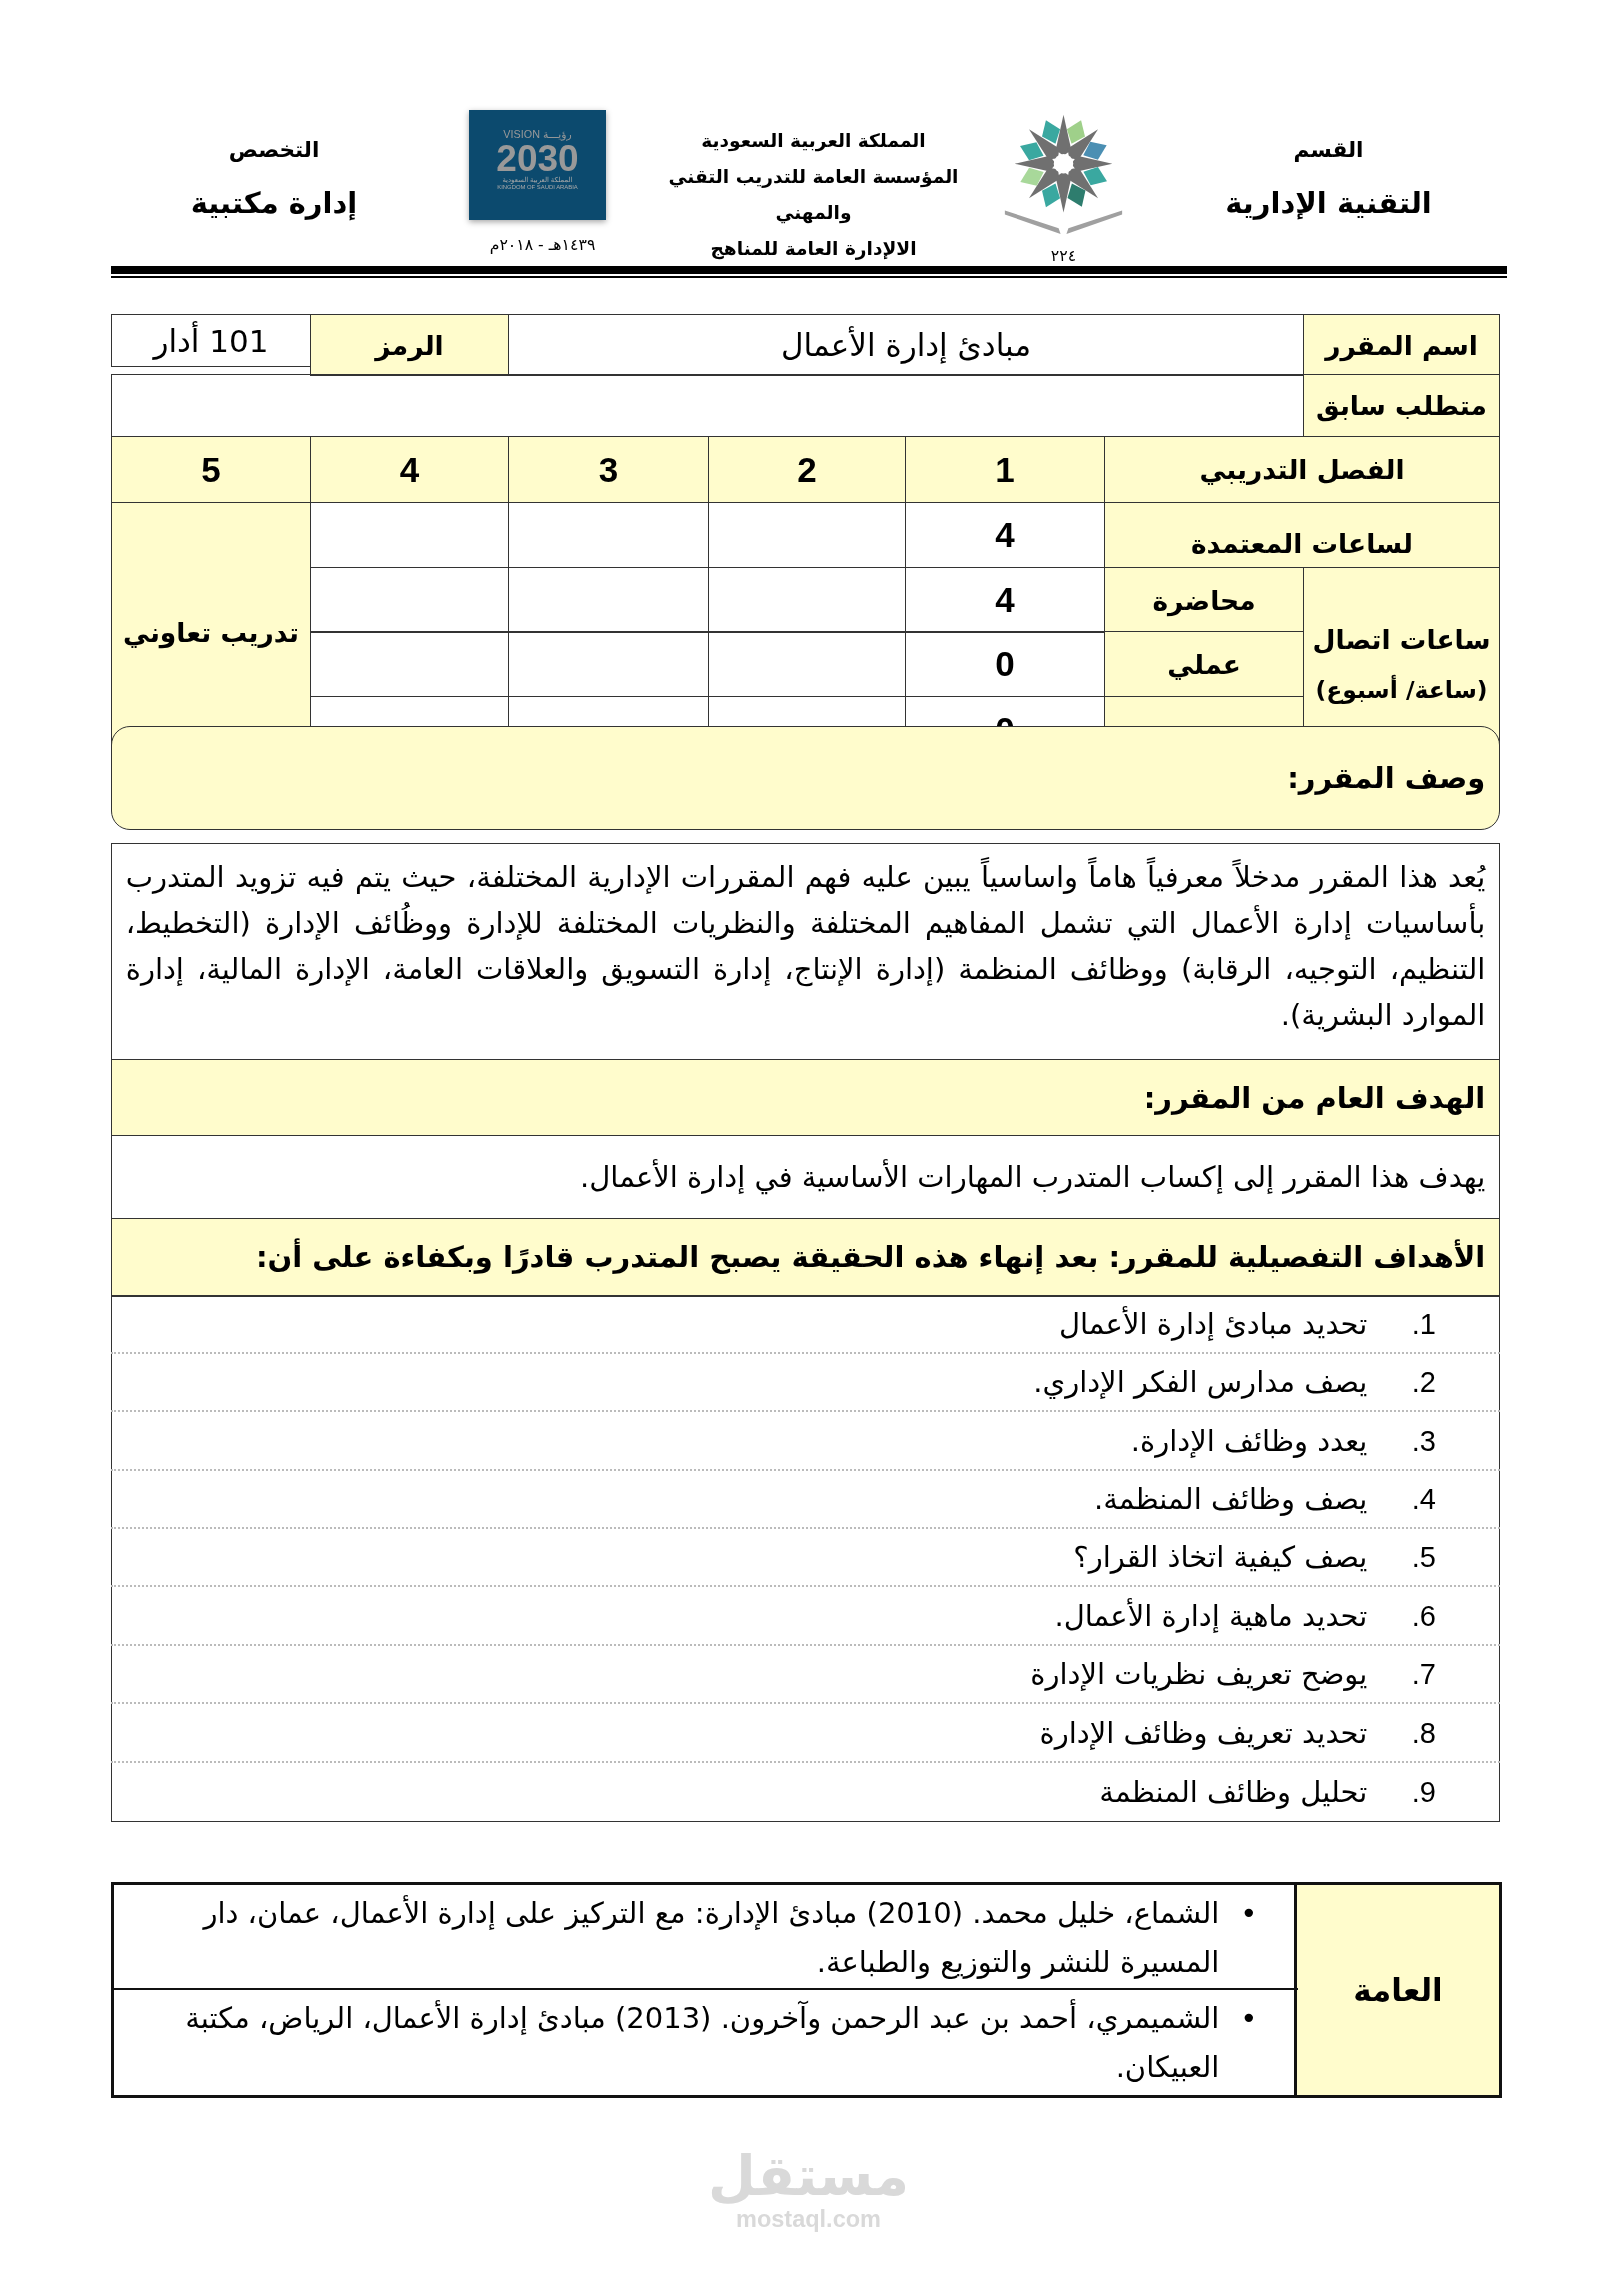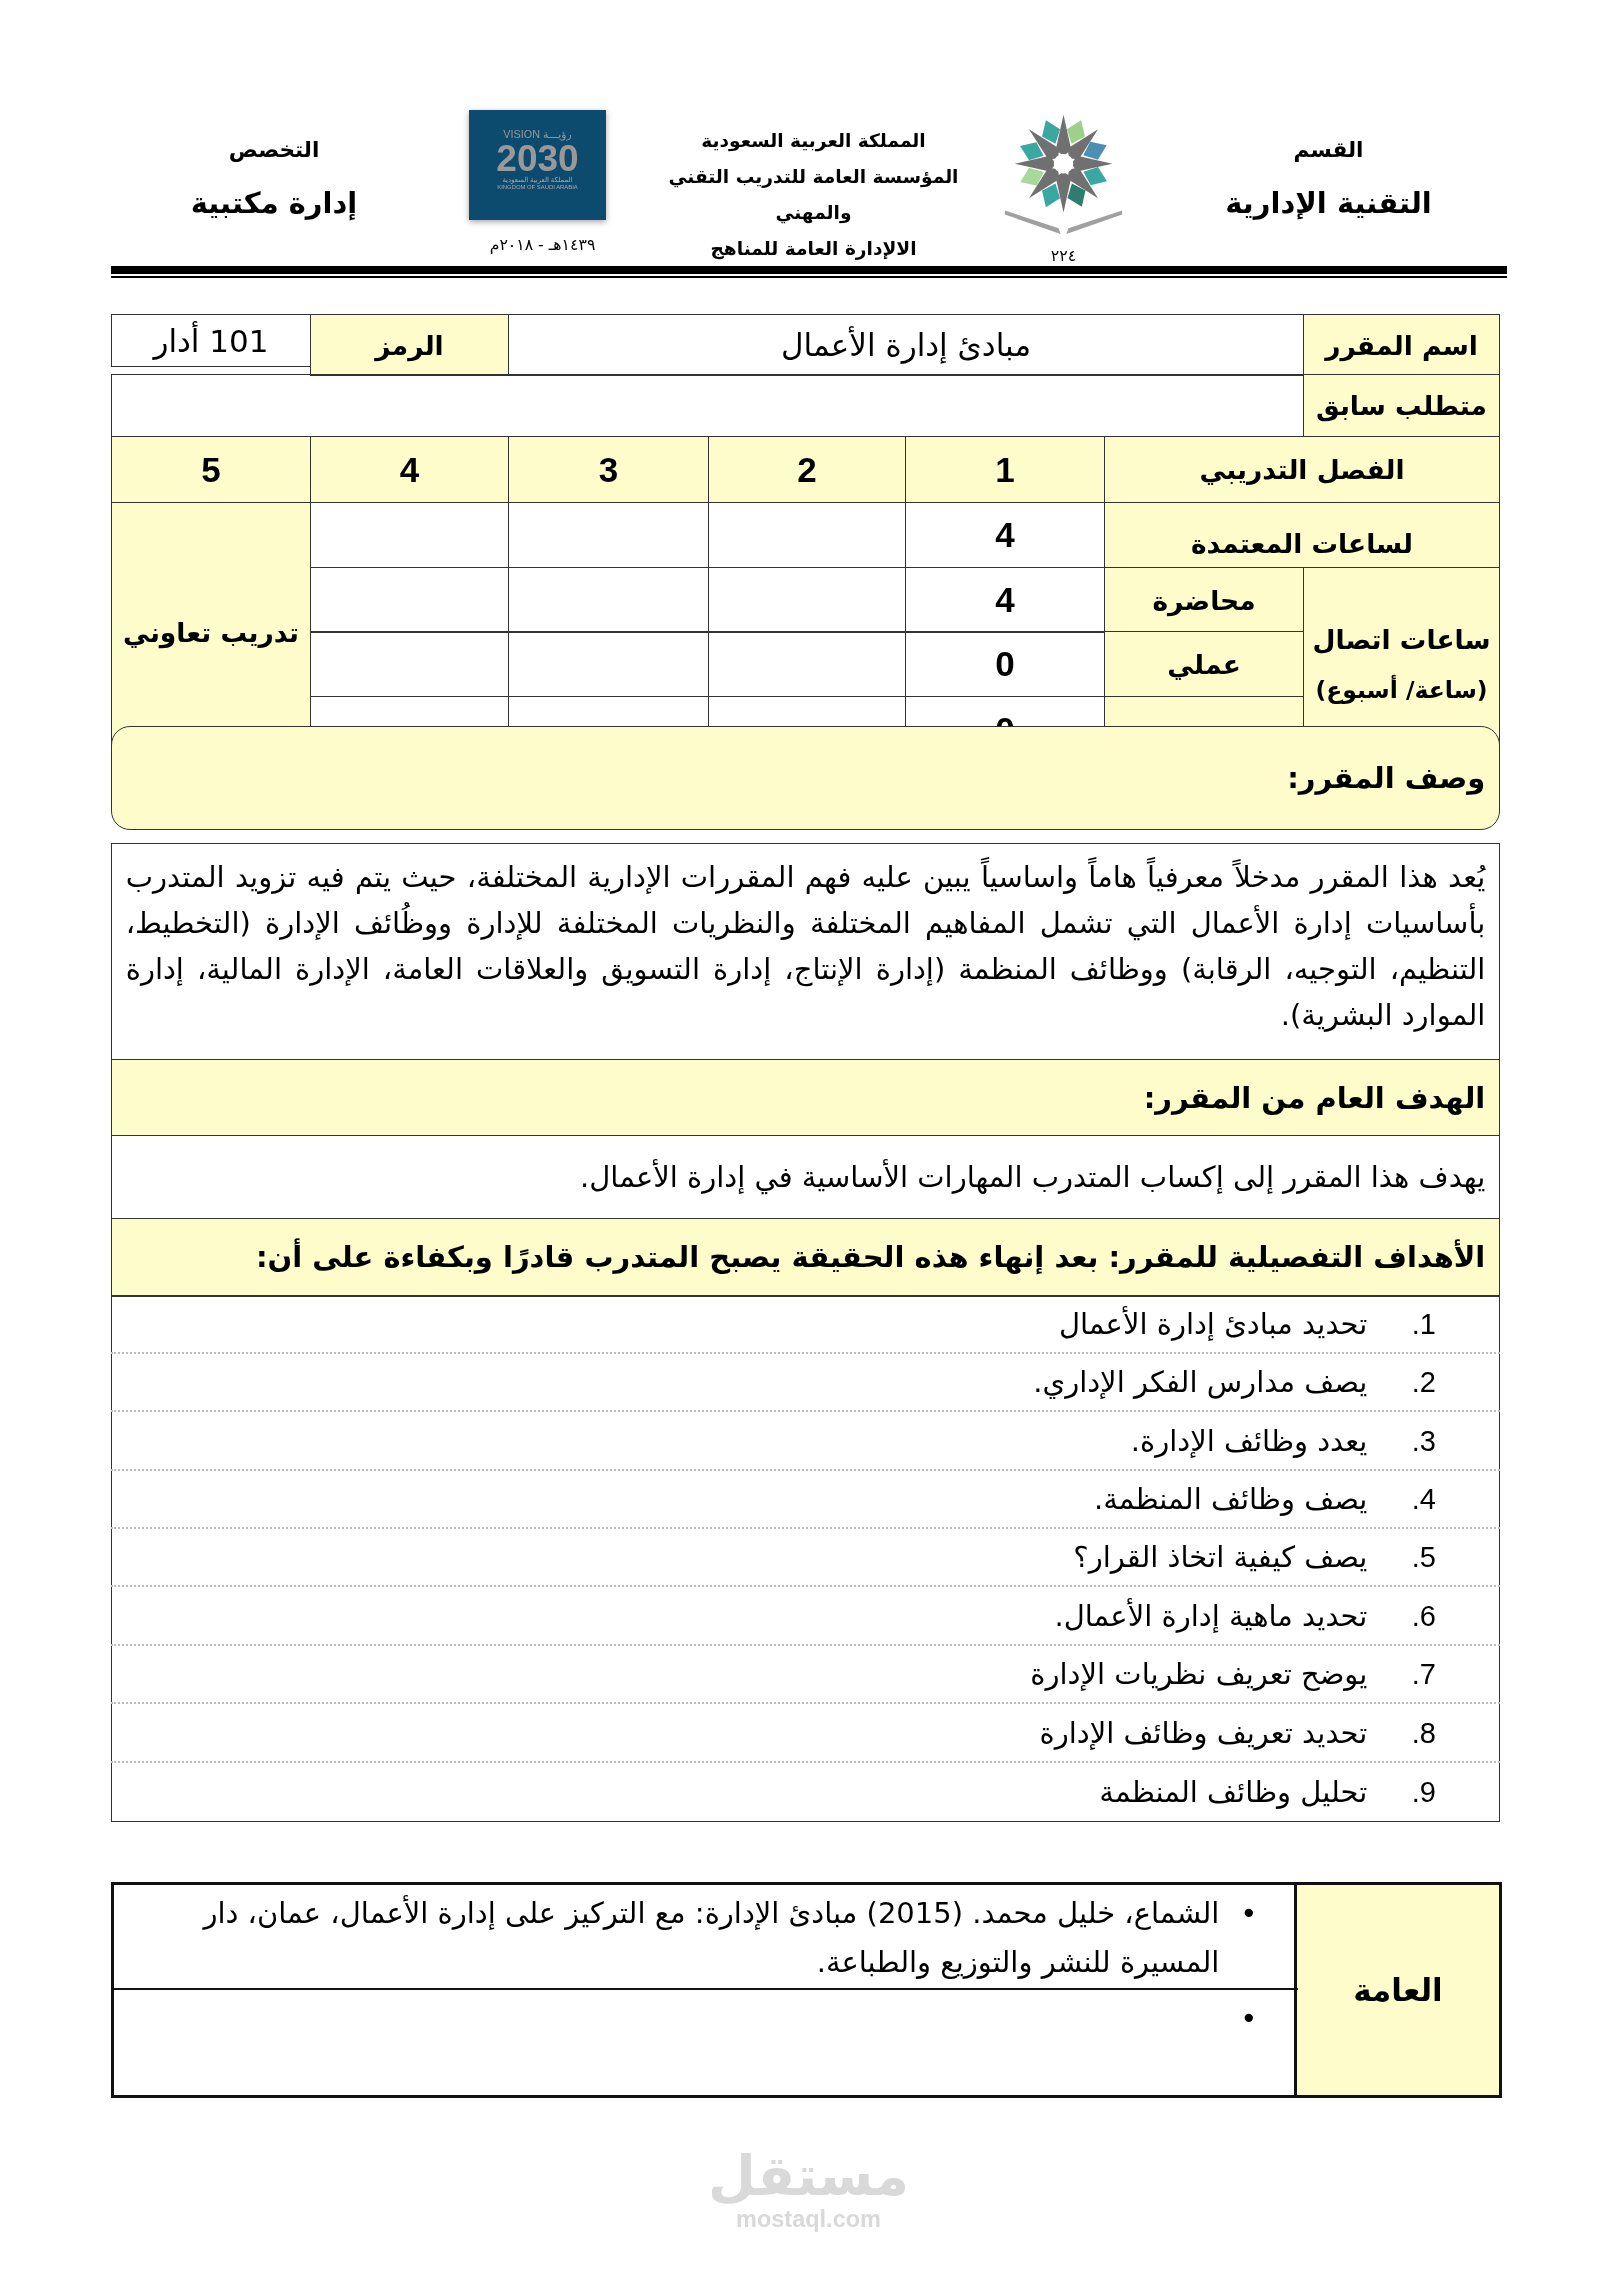--- a/index.html
+++ b/index.html
@@ -177,24 +177,25 @@
         <span class="li-num">9.</span>
         <span style="margin-right: 21.6px;">تحليل وظائف المنظمة</span>
       </div>
     </div>
 </div>
 
 <div>
   <div class="cell yel lbl" style="left:1294px; top:1882px; width:208px; height:216px; border:3.9px solid #111; font-size:31px;">العامة</div>
   <div class="cell ref-text" style="left:111px; top:1882px; width:1187px; height:108px; border:3.9px solid #111; border-right:none; border-bottom:2px solid #111;">
     <span class="bullet">•</span>
-    <span style="flex:1; text-align:right;">الشماع، خليل محمد. (2015) مبادئ الإدارة: مع التركيز على إدارة الأعمال، عمان، دار المسيرة للنشر والتوزيع والطباعة.</span>
+    <span style="flex:1; text-align:right;">الشماع، خليل محمد. (2010) مبادئ الإدارة: مع التركيز على إدارة الأعمال، عمان، دار المسيرة للنشر والتوزيع والطباعة.</span>
   </div>
   <div class="cell ref-text" style="left:111px; top:1988px; width:1187px; height:110px; border:3.9px solid #111; border-right:none; border-top:2px solid #111;">
     <span class="bullet">•</span>
+    <span style="flex:1; text-align:right;">الشميمري، أحمد بن عبد الرحمن وآخرون. (2013) مبادئ إدارة الأعمال، الرياض، مكتبة العبيكان.</span>
   </div>
 </div>
 
 <div class="abs watermark" style="left:686px; top:2147px; width:245px;">
   <div style="font-size:55px; line-height:59px; direction:rtl;">مستقل</div>
   <div style="font-size:23.5px; font-family:'Liberation Sans', sans-serif;">mostaql.com</div>
 </div>
 
 
 </body></html>

